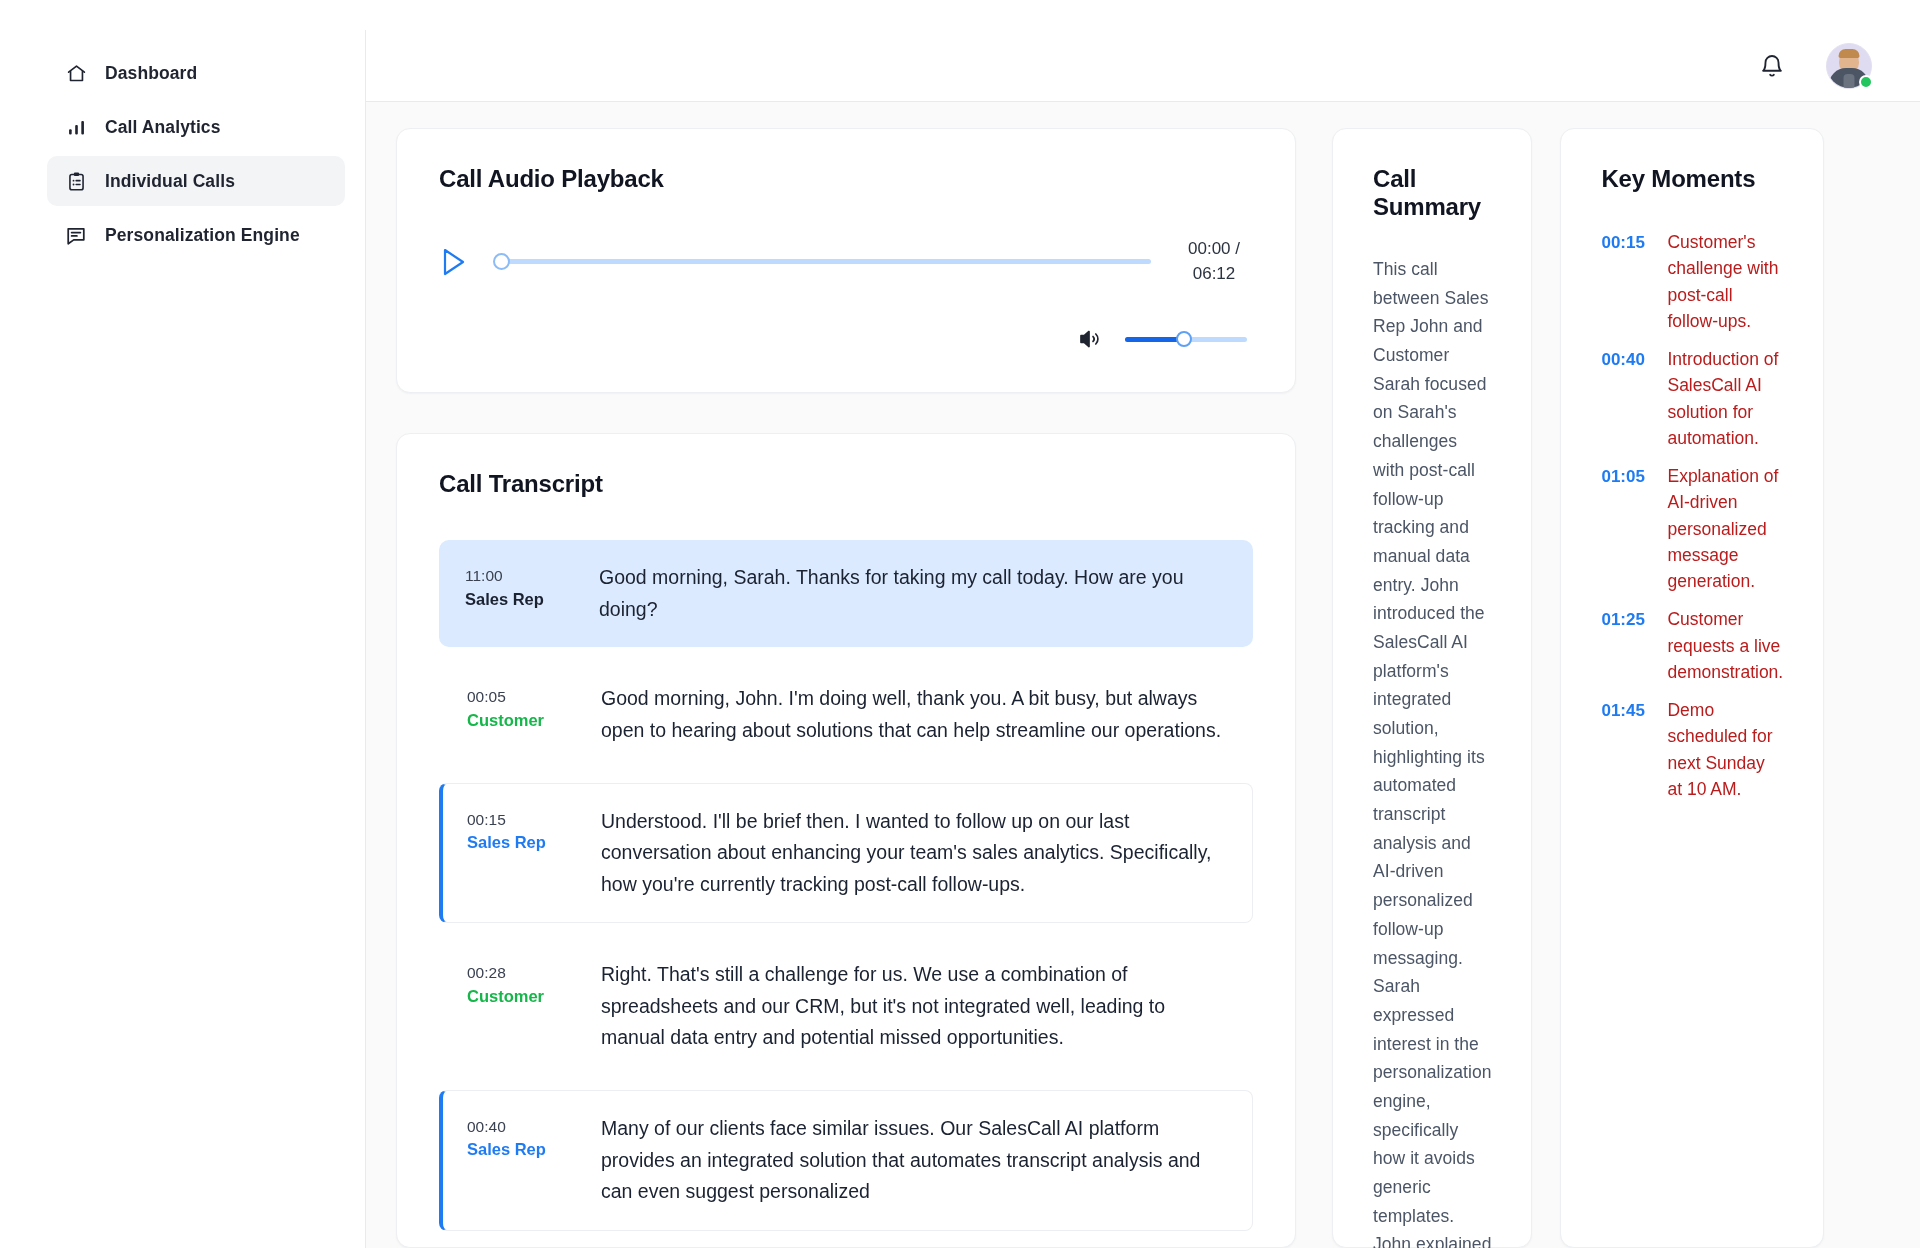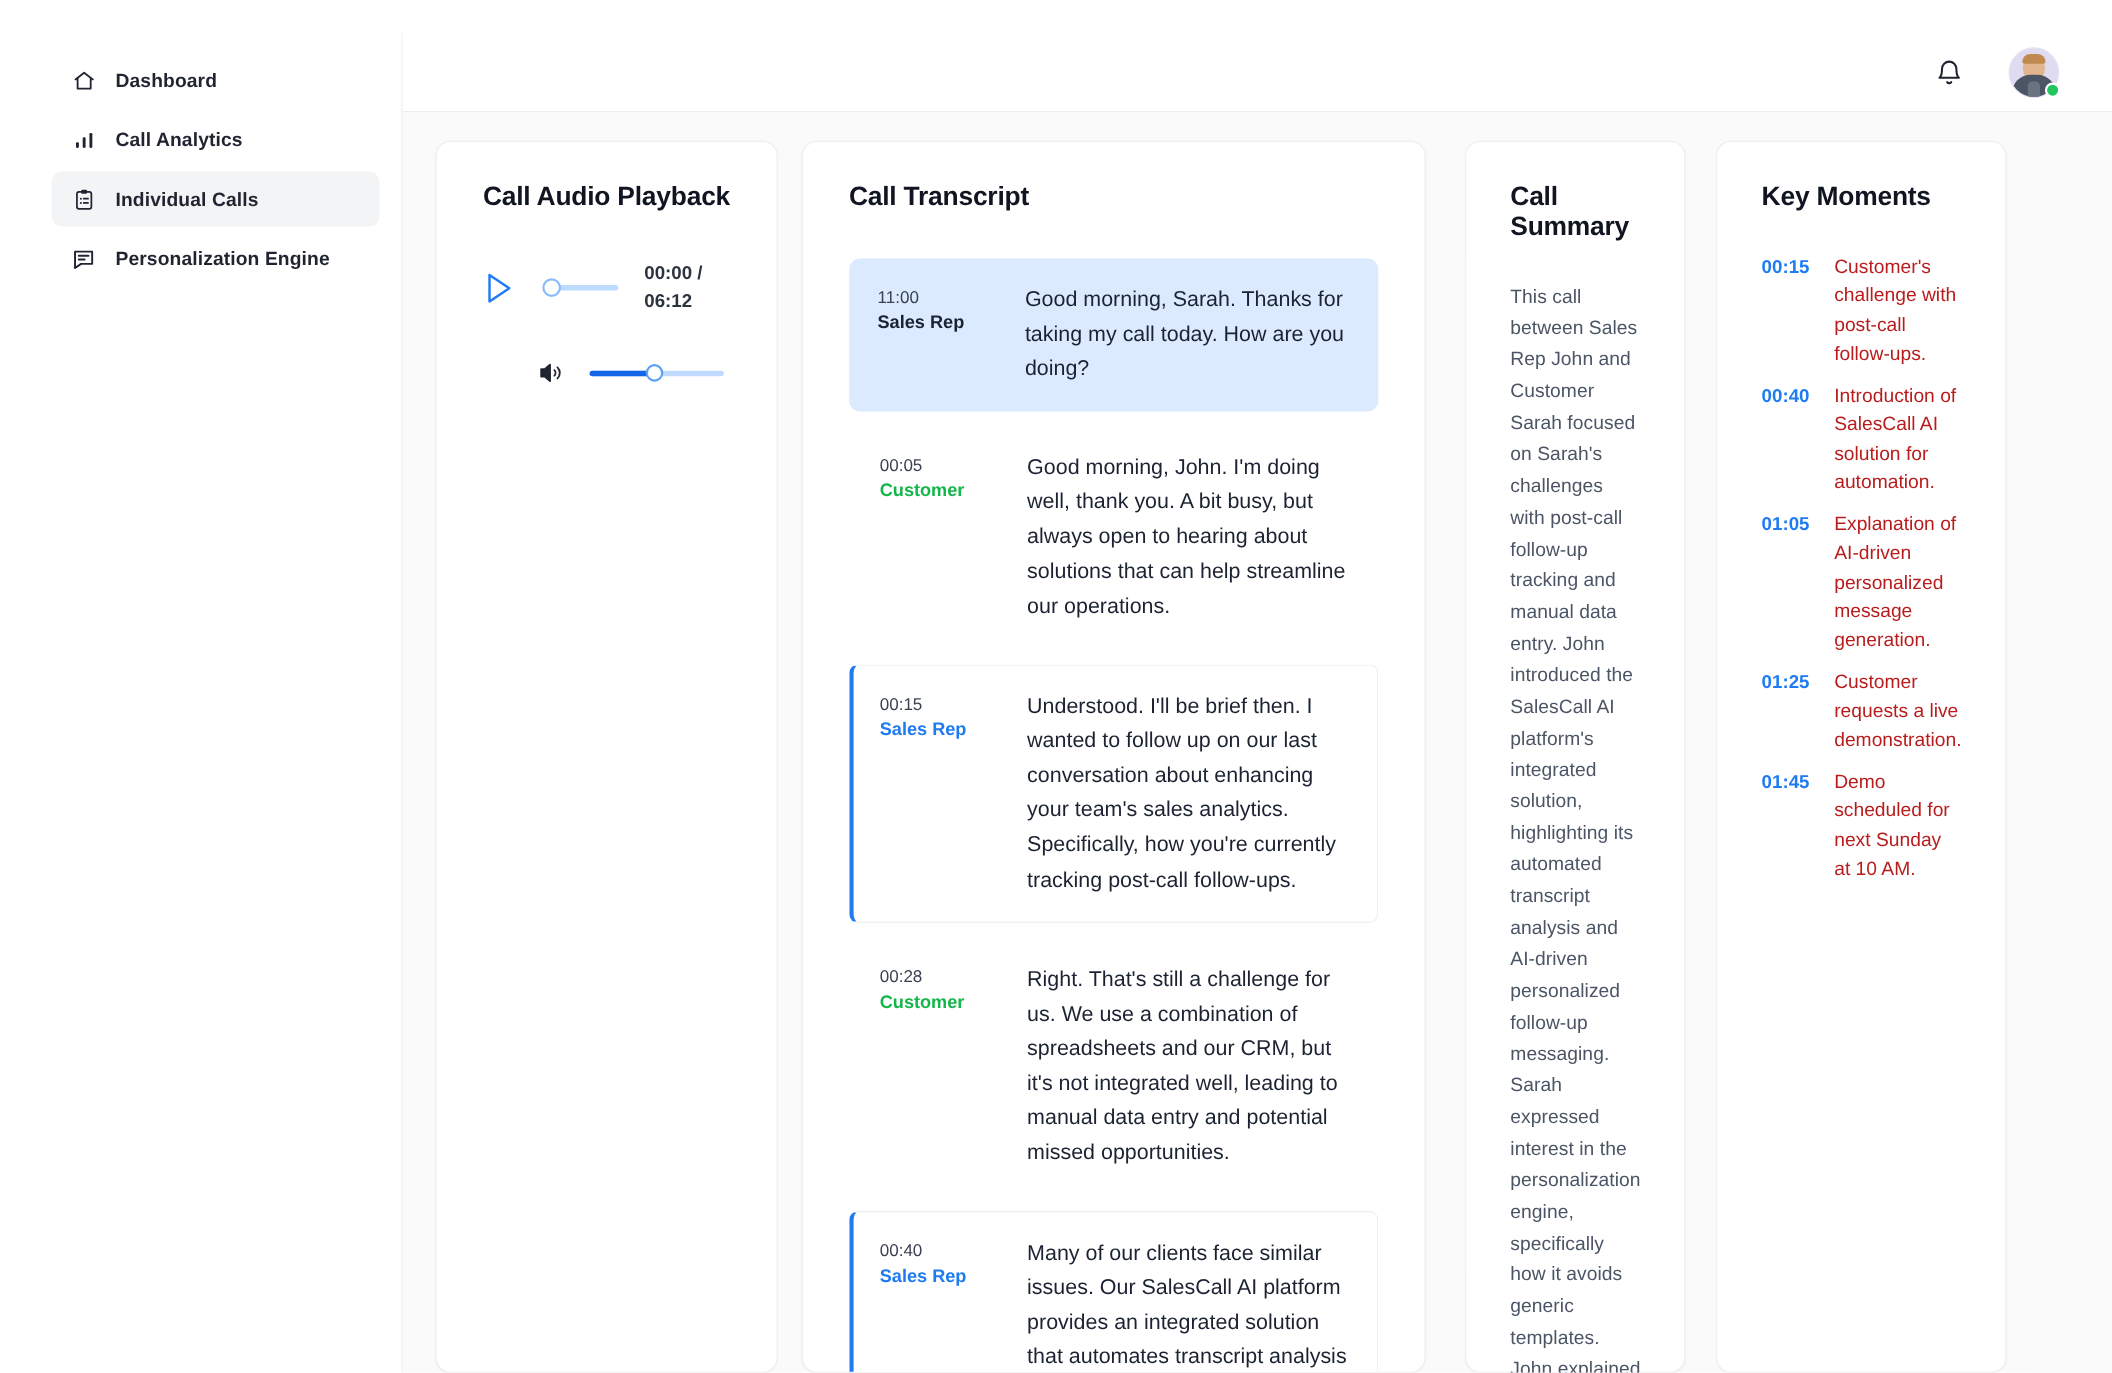--- a/index.html
+++ b/index.html
@@ -59,21 +59,21 @@
 
   
   .content {
     position: absolute; left: 366px; top: 102px;
     width: 1554px; height: 1146px;
     background: #fafafa;
     padding: 26px 30px 0 30px;
     display: flex; gap: 36px;
     overflow: hidden;
   }
-  .col-left { width: 900px; flex: 0 0 900px; display:flex; flex-direction:row; gap: 22px; }
+  .col-left { width: 900px; flex: 0 0 900px; display:flex; flex-direction:column; gap: 40px; }
   .col-right { width: 440px; flex: 0 0 440px; display:flex; flex-direction:row; gap: 28px; }
 
   .card {
     background: #ffffff;
     border: 1px solid #edeff2;
     border-radius: 14px;
     box-shadow: 0 1px 2px rgba(16,24,40,.04);
   }
   .card-title { font-size: 24px; font-weight: 700; color: #101521; letter-spacing: -.2px; }
 
@@ -84,22 +84,22 @@
     width: 30px; height: 32px; flex:0 0 30px; cursor: pointer;
     display:flex; align-items:center; justify-content:center;
   }
   .seek { position: relative; flex: 1; height: 22px; display: flex; align-items: center; cursor: pointer; }
   .seek-track { position:absolute; left: 12px; right: 0; height: 5px; border-radius: 3px; background: #bedaff; }
   .seek-thumb {
     position: absolute; left: 0; width: 17px; height: 17px; border-radius: 50%;
     background: #ffffff; border: 2px solid #8cbcf7;
   }
   .time-label {
-    width: 78px; flex: 0 0 78px; text-align: left;
-    font-size: 17px; line-height: 1.45; color: #2c3340; font-weight: 700;
+    width: 78px; flex: 0 0 78px; text-align: center;
+    font-size: 17px; line-height: 1.45; color: #2c3340; font-weight: 400;
   }
   .vol-row { display: flex; align-items: center; justify-content: flex-end; gap: 22px; margin-top: 40px; padding-right: 6px; }
   .vol-ico { width: 26px; height: 26px; color:#1f2430; cursor:pointer; display:flex; align-items:center; justify-content:center;}
   .vol-slider { position: relative; width: 122px; height: 18px; display:flex; align-items:center; cursor:pointer; }
   .vol-track { position:absolute; left:0; right:0; height:5px; border-radius:3px; background:#bedaff; }
   .vol-fill { position:absolute; left:0; width: 58px; height:5px; border-radius:3px; background:#1565e8; }
   .vol-thumb { position:absolute; left: 51px; width:16px; height:16px; border-radius:50%; background:#ffffff; border:2px solid #5ea0f4; }
 
   
   .transcript-card { padding: 36px 42px 30px 42px; flex: 1; overflow: hidden; }

